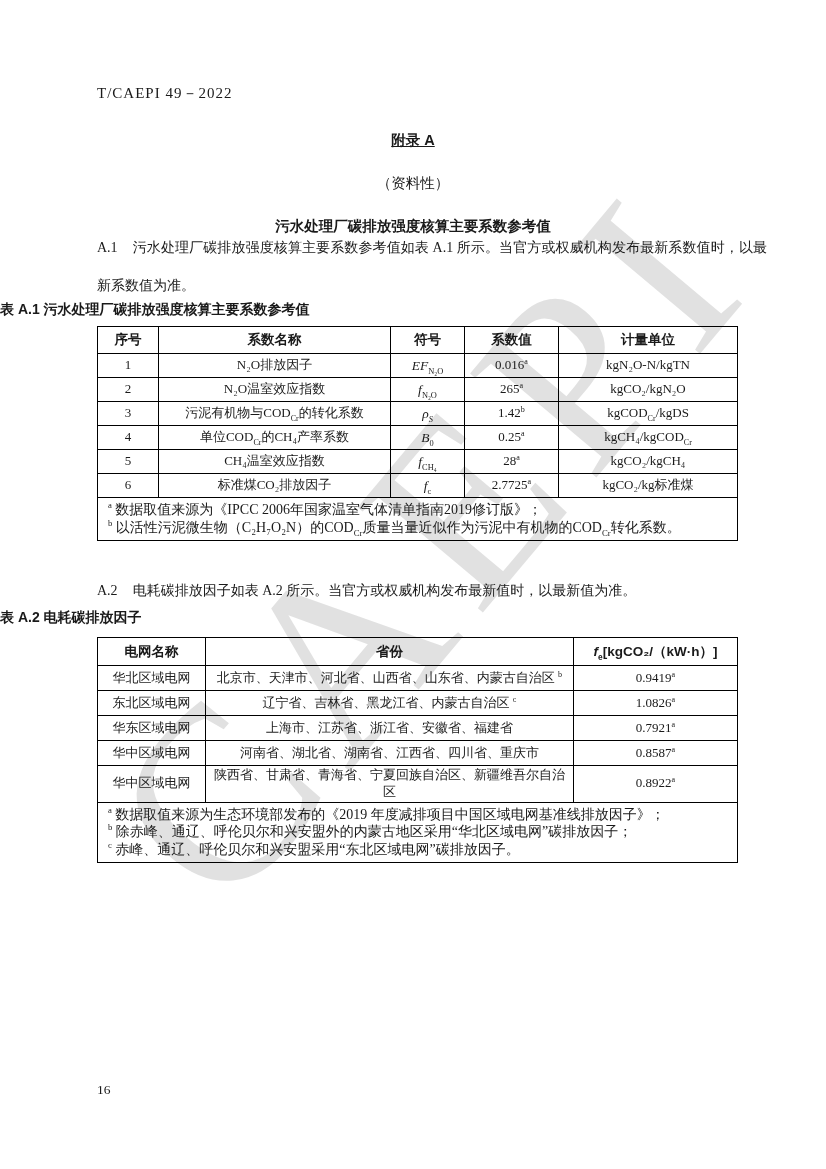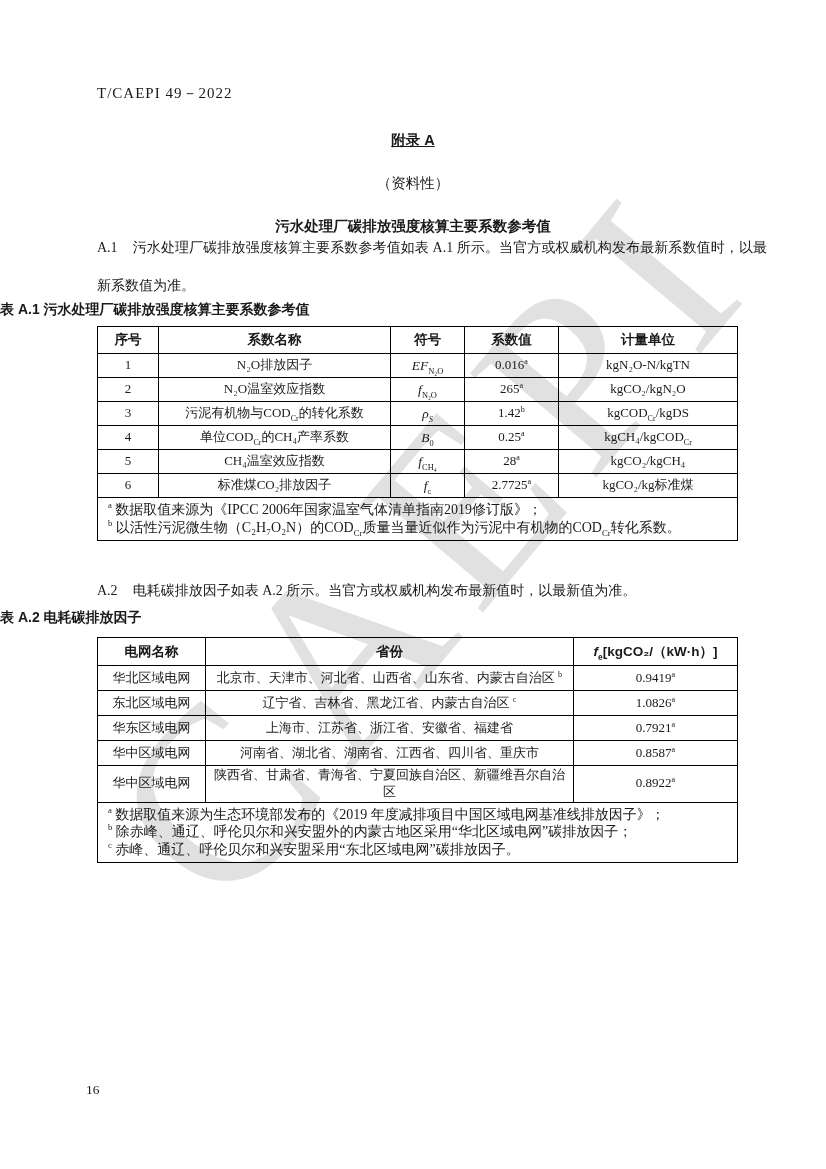--- a/index.html
+++ b/index.html
@@ -86,21 +86,21 @@
   td.footnotes {
     text-align: left; height: auto;
     padding: 3px 8px 4px 10px;
     font-size: 14px; line-height: 17.5px;
   }
   sup { font-size: 0.62em; line-height: 0; }
   sub { font-size: 0.62em; line-height: 0; }
   i { font-style: italic; }
 
   .page-num {
-    position: absolute; left: 86px; top: 1082px;
+    position: absolute; left: 97px; top: 1082px;
     font-size: 13.5px;
   }
 </style>
 </head>
 <body>
 
 <div class="watermark">CAEPI</div>
 
 <div class="content">
 

